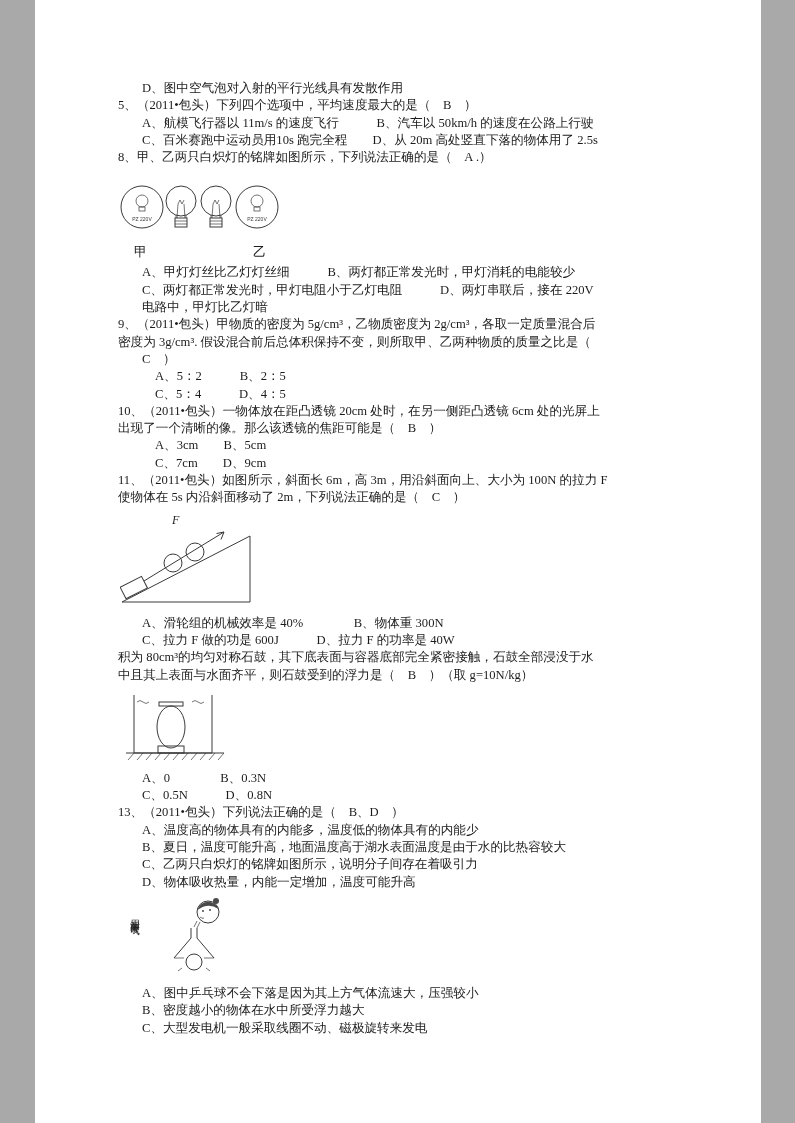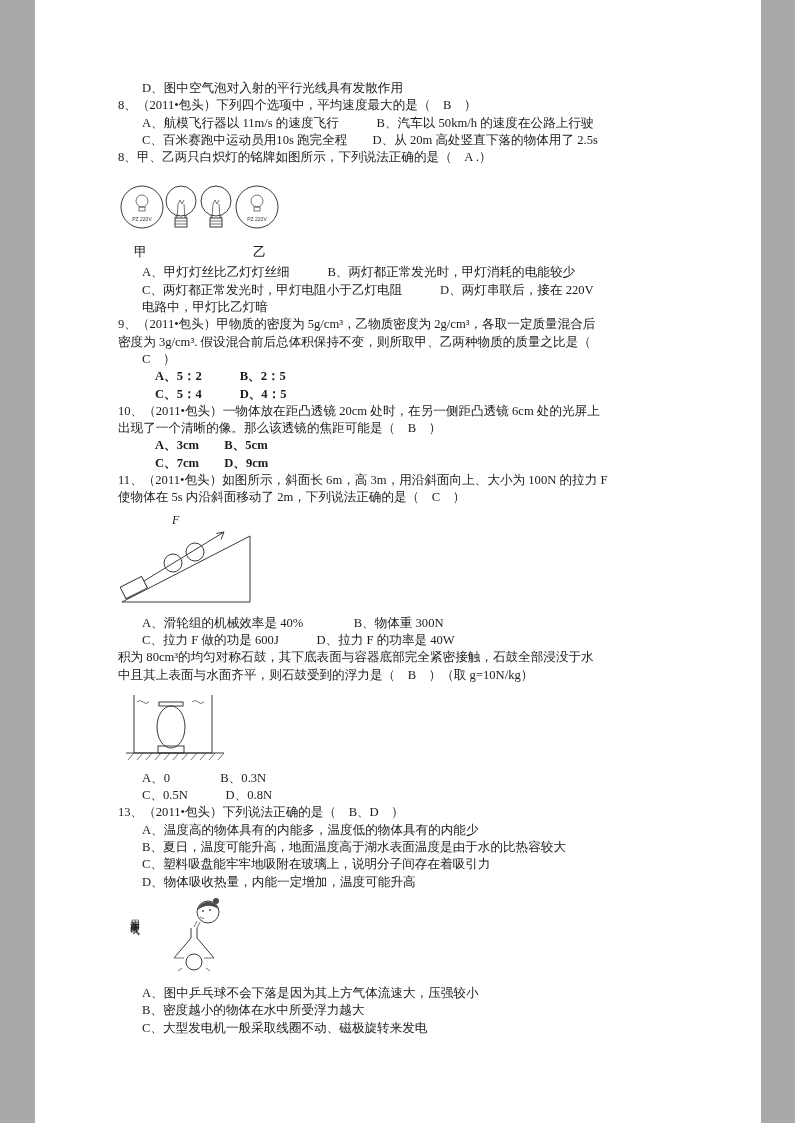--- a/index.html
+++ b/index.html
@@ -4,21 +4,21 @@
 <style>
   * { margin:0; padding:0; box-sizing:border-box; }
   html,body { width:795px; height:1123px; overflow:hidden; }
   body { background:#a9a9a9; font-family:"Liberation Serif","DejaVu Serif",serif; position:relative; }
   .paper {
     position:absolute; left:35px; top:0; width:726px; height:1123px;
     background:#ffffff; padding:80px 30px 20px 83px; overflow:hidden;
   }
   .line { font-size:12.6px; line-height:17.3px; color:#1b1b1b; white-space:pre; }
   .i1 { padding-left:24px; }
-  .i2 { padding-left:37px;font-weight:bold; }
+  .i2 { padding-left:37px; }
   .fig { margin:5px 0 3px 0; }
   .fig svg { display:block; }
   .fig-incline { margin-left:2px; }
   .fig-drum { margin-left:8px; }
   .fig-funnel { display:flex; align-items:stretch; margin-left:10px; }
   .vcap {
     writing-mode:vertical-rl; text-orientation:upright;
     font-size:9.5px; color:#222; padding-top:16px; margin-right:3px; letter-spacing:1px;
   }
   .stroke { fill:none; stroke:#3a3a3a; stroke-width:1; }
@@ -26,21 +26,21 @@
   text.small { font-size:5px; fill:#3a3a3a; font-family:"Liberation Sans",sans-serif; }
   text.cjk { font-size:13px; fill:#1b1b1b; font-family:"Liberation Serif",serif; }
   text.flabel { font-size:12px; fill:#1b1b1b; font-style:italic; font-family:"Liberation Serif",serif; }
 </style>
 </head>
 <body>
 
 <div class="paper">
 
   <div class="line i1">D、图中空气泡对入射的平行光线具有发散作用</div>
-  <div class="line">8、（2011•包头）下列四个选项中，平均速度最大的是（　B　）</div>
+  <div class="line">5、（2011•包头）下列四个选项中，平均速度最大的是（　B　）</div>
   <div class="line i1">A、航模飞行器以 11m/s 的速度飞行　　　B、汽车以 50km/h 的速度在公路上行驶</div>
   <div class="line i1">C、百米赛跑中运动员用10s 跑完全程　　D、从 20m 高处竖直下落的物体用了 2.5s</div>
   <div class="line">8、甲、乙两只白炽灯的铭牌如图所示，下列说法正确的是（　A .）</div>
 
   <div class="fig fig-bulbs">
     <svg width="180" height="90" viewBox="0 0 180 90">
 
       <g>
         <circle class="stroke" cx="24" cy="36" r="21"></circle>
         <circle class="thin" cx="24" cy="30" r="6"></circle>
@@ -129,21 +129,21 @@
         <path class="thin" d="M8,64 l-6,7 M17,64 l-6,7 M26,64 l-6,7 M35,64 l-6,7 M44,64 l-6,7 M53,64 l-6,7 M62,64 l-6,7 M71,64 l-6,7 M80,64 l-6,7 M89,64 l-6,7 M98,64 l-6,7"></path>
       </g>
     </svg>
   </div>
 
   <div class="line i1">A、0　　　　B、0.3N</div>
   <div class="line i1">C、0.5N　　　D、0.8N</div>
   <div class="line">13、（2011•包头）下列说法正确的是（　B、D　）</div>
   <div class="line i1">A、温度高的物体具有的内能多，温度低的物体具有的内能少</div>
   <div class="line i1">B、夏日，温度可能升高，地面温度高于湖水表面温度是由于水的比热容较大</div>
-  <div class="line i1">C、塑料吸盘能牢牢地吸附在玻璃上，说明分子间存在着吸引力</div>
+  <div class="line i1">C、乙两只白炽灯的铭牌如图所示，说明分子间存在着吸引力</div>
   <div class="line i1">D、物体吸收热量，内能一定增加，温度可能升高</div>
 
   <div class="fig fig-funnel">
     <div class="vcap">用漏斗向下吹气</div>
     <svg width="100" height="86" viewBox="0 0 100 86">
 
       <g>
         <circle class="stroke" cx="64" cy="16" r="11"></circle>
         <path d="M53.5,14 A11,11 0 0 1 74.5,13 Q64,6 53.5,14 Z" fill="#4a4a4a" stroke="none"></path>
         <circle cx="72" cy="5" r="3" fill="#4a4a4a"></circle>

